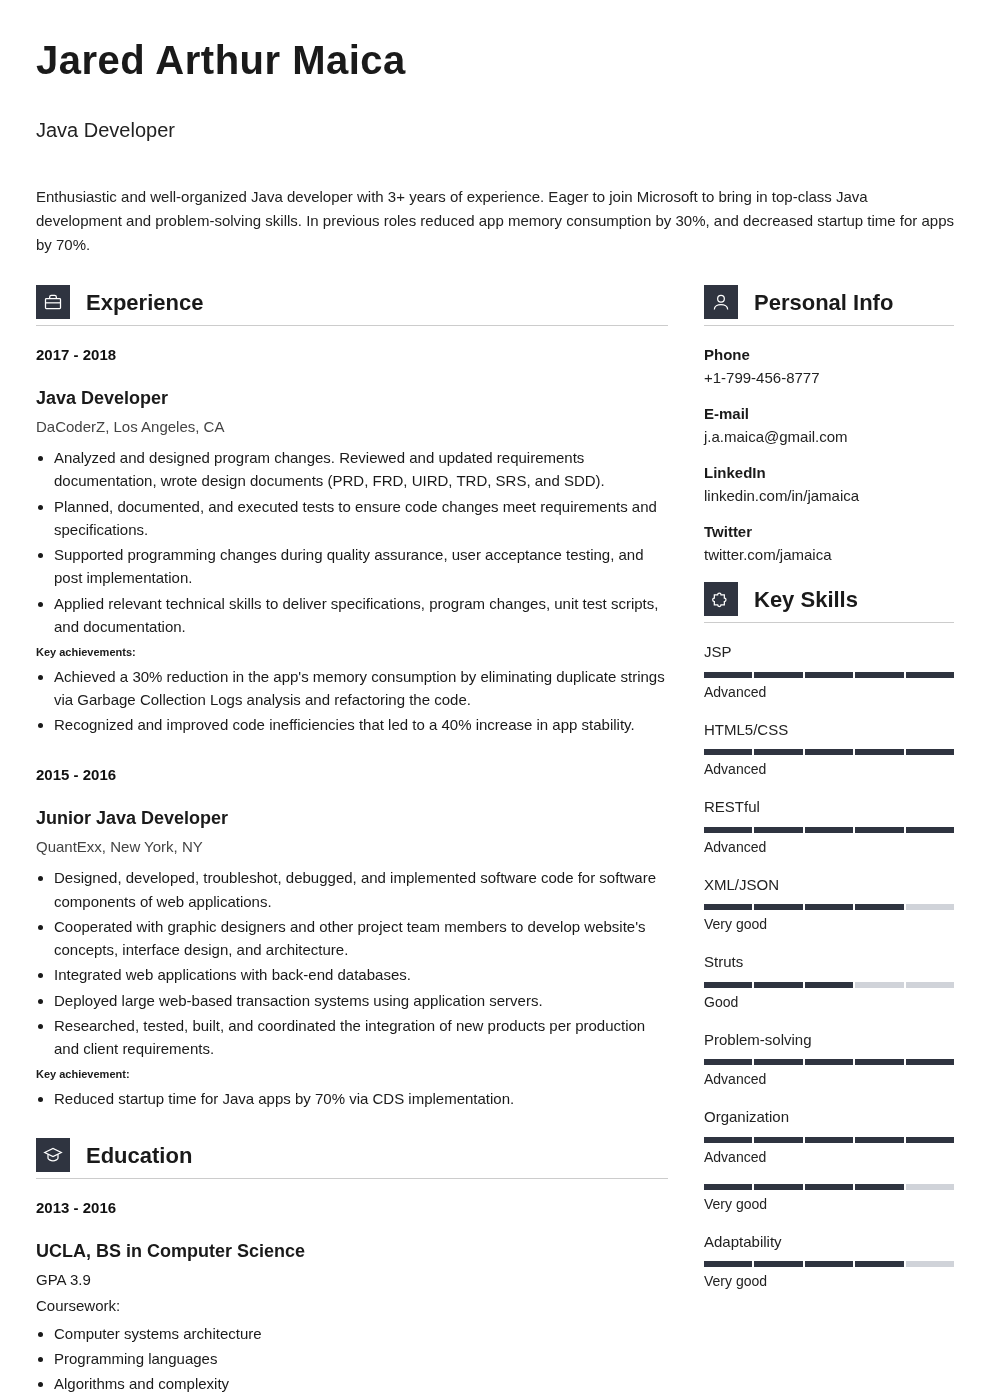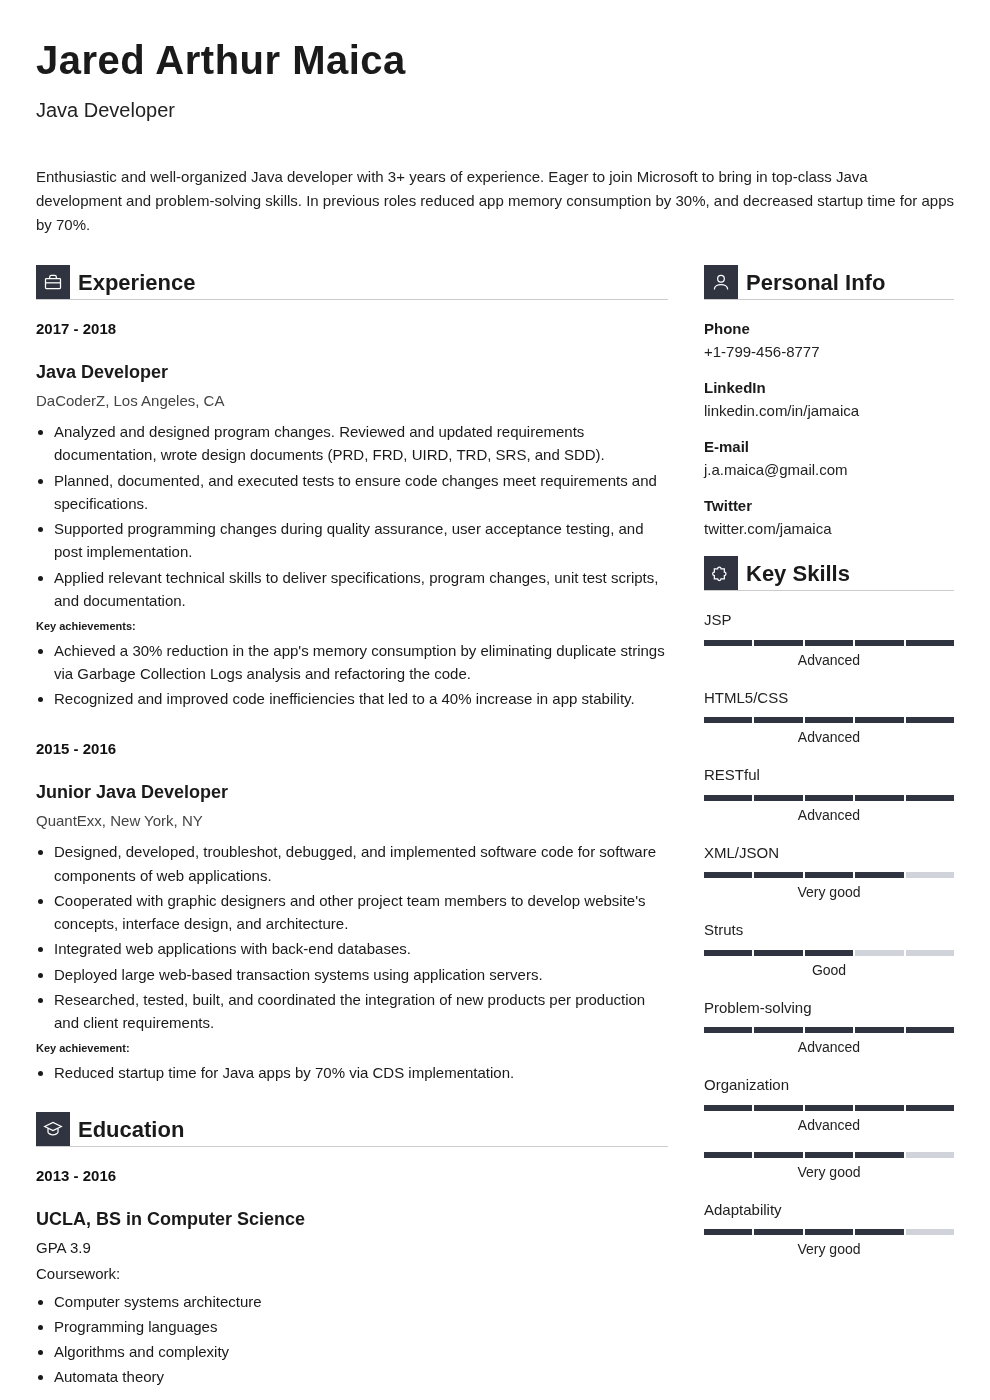--- a/index.html
+++ b/index.html
@@ -9,21 +9,21 @@
     background: #fff;
     width: 990px;
     padding: 30px 36px;
     font-size: 15px;
     line-height: 1.5;
   }
   .name {
     font-size: 40px;
     font-weight: 800;
     letter-spacing: 0.5px;
-    margin-bottom: 5px;
+    margin-bottom: 25px;
   }
   .role {
     font-size: 20px;
     font-weight: 400;
     margin-bottom: 14px;
     color: #222;
   }
   .summary {
     font-size: 15px;
     color: #222;
@@ -33,22 +33,23 @@
   }
   .columns {
     display: flex;
     gap: 36px;
   }
   .left { flex: 1; min-width: 0; }
   .right { width: 250px; flex-shrink: 0; }
   .section-header {
     display: flex;
     align-items: center;
-    gap: 8px;
+    gap: 16px;
     border-bottom: 1px solid #ccc;
+    padding-bottom: 6px;
     margin-bottom: 18px;
   }
   .icon-box {
     width: 34px;
     height: 34px;
     background: #2f3440;
     display: flex;
     align-items: center;
     justify-content: center;
     flex-shrink: 0;
@@ -108,21 +109,21 @@
     gap: 2px;
     height: 6px;
     margin-bottom: 4px;
   }
   .seg {
     flex: 1;
     background: #d0d3d9;
   }
   .seg.fill { background: #2f3440; }
   .skill-level {
-    text-align: center;
+    text-align: left;
     font-size: 14px;
     color: #222;
   }
   .right .section-header { margin-top: 0; }
   .right-section + .right-section { margin-top: 16px; }
 </style>
 </head>
 <body>
 
 <h1 class="name">Jared Arthur Maica</h1>
@@ -222,26 +223,26 @@
             </svg>
         </div>
         <div class="section-title">Personal Info</div>
       </div>
       <div id="personal-container">
           <div class="info-block">
             <div class="info-label">Phone</div>
             <div class="info-value">+1-799-456-8777</div>
           </div>
           <div class="info-block">
+            <div class="info-label">E-mail</div>
+            <div class="info-value">j.a.maica@gmail.com</div>
+          </div>
+          <div class="info-block">
             <div class="info-label">LinkedIn</div>
             <div class="info-value">linkedin.com/in/jamaica</div>
-          </div>
-          <div class="info-block">
-            <div class="info-label">E-mail</div>
-            <div class="info-value">j.a.maica@gmail.com</div>
           </div>
           <div class="info-block">
             <div class="info-label">Twitter</div>
             <div class="info-value">twitter.com/jamaica</div>
           </div>
         </div>
     </div>
 
     <div class="right-section">
       <div class="section-header">

